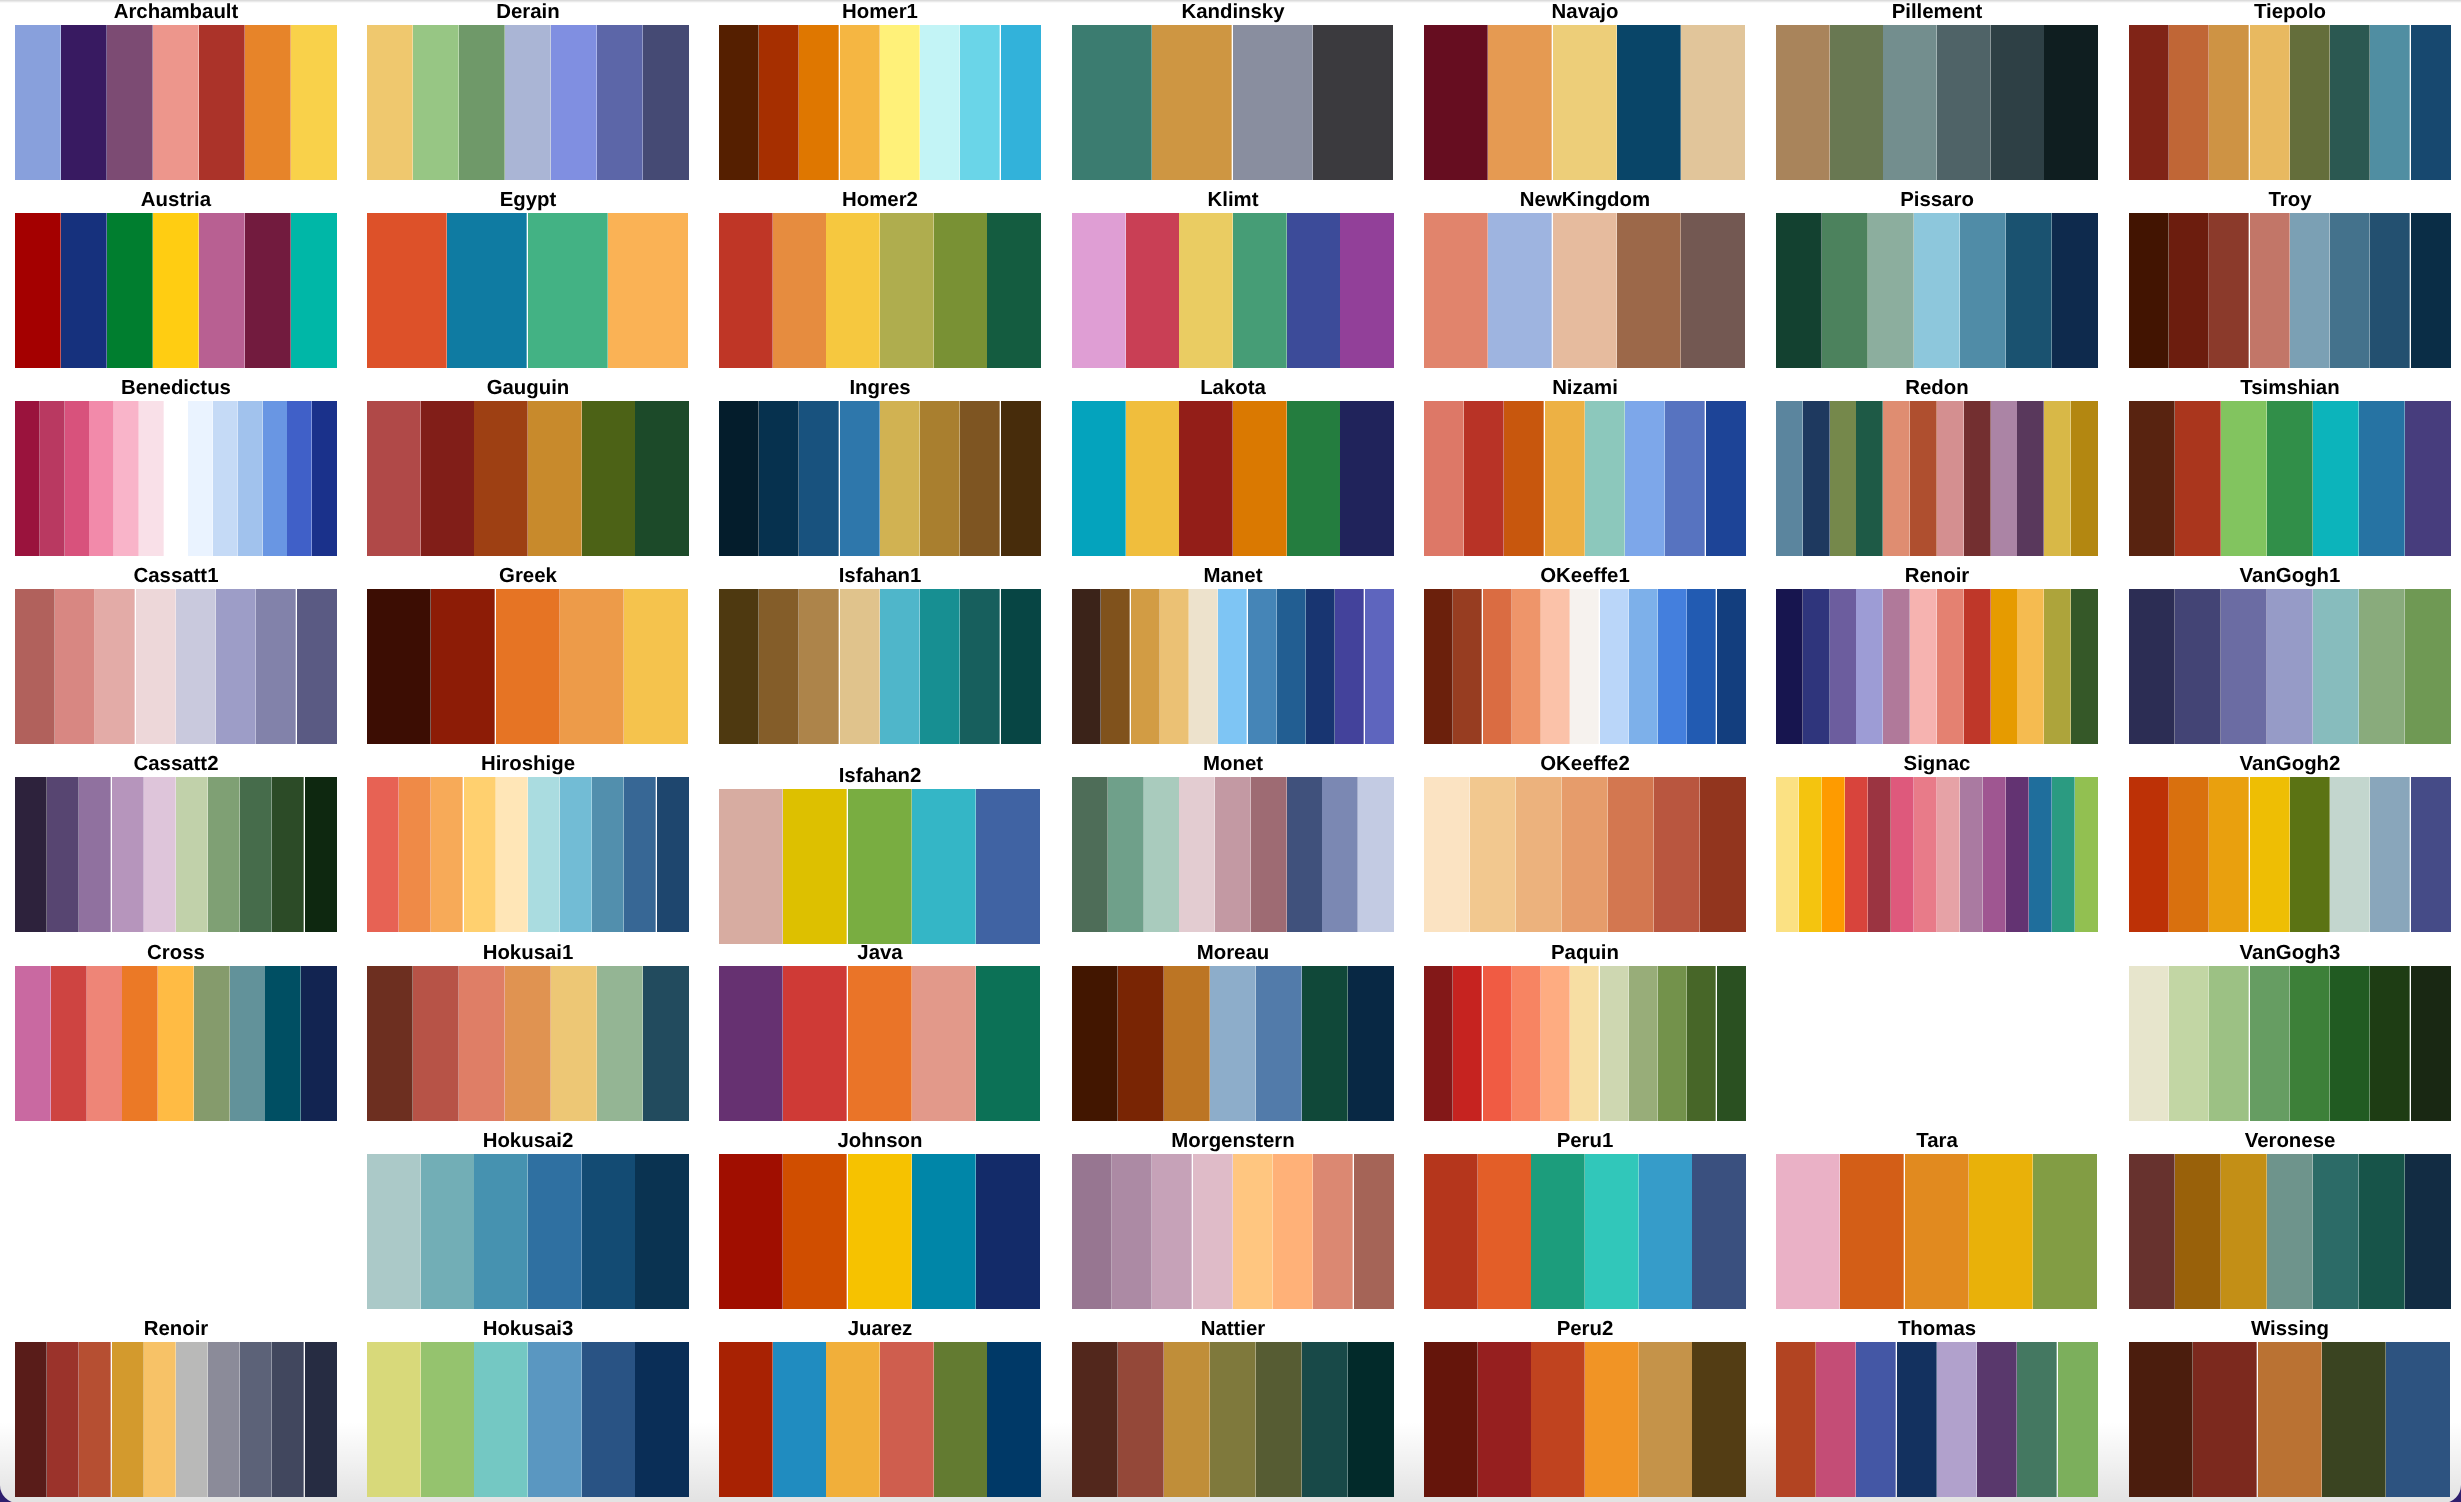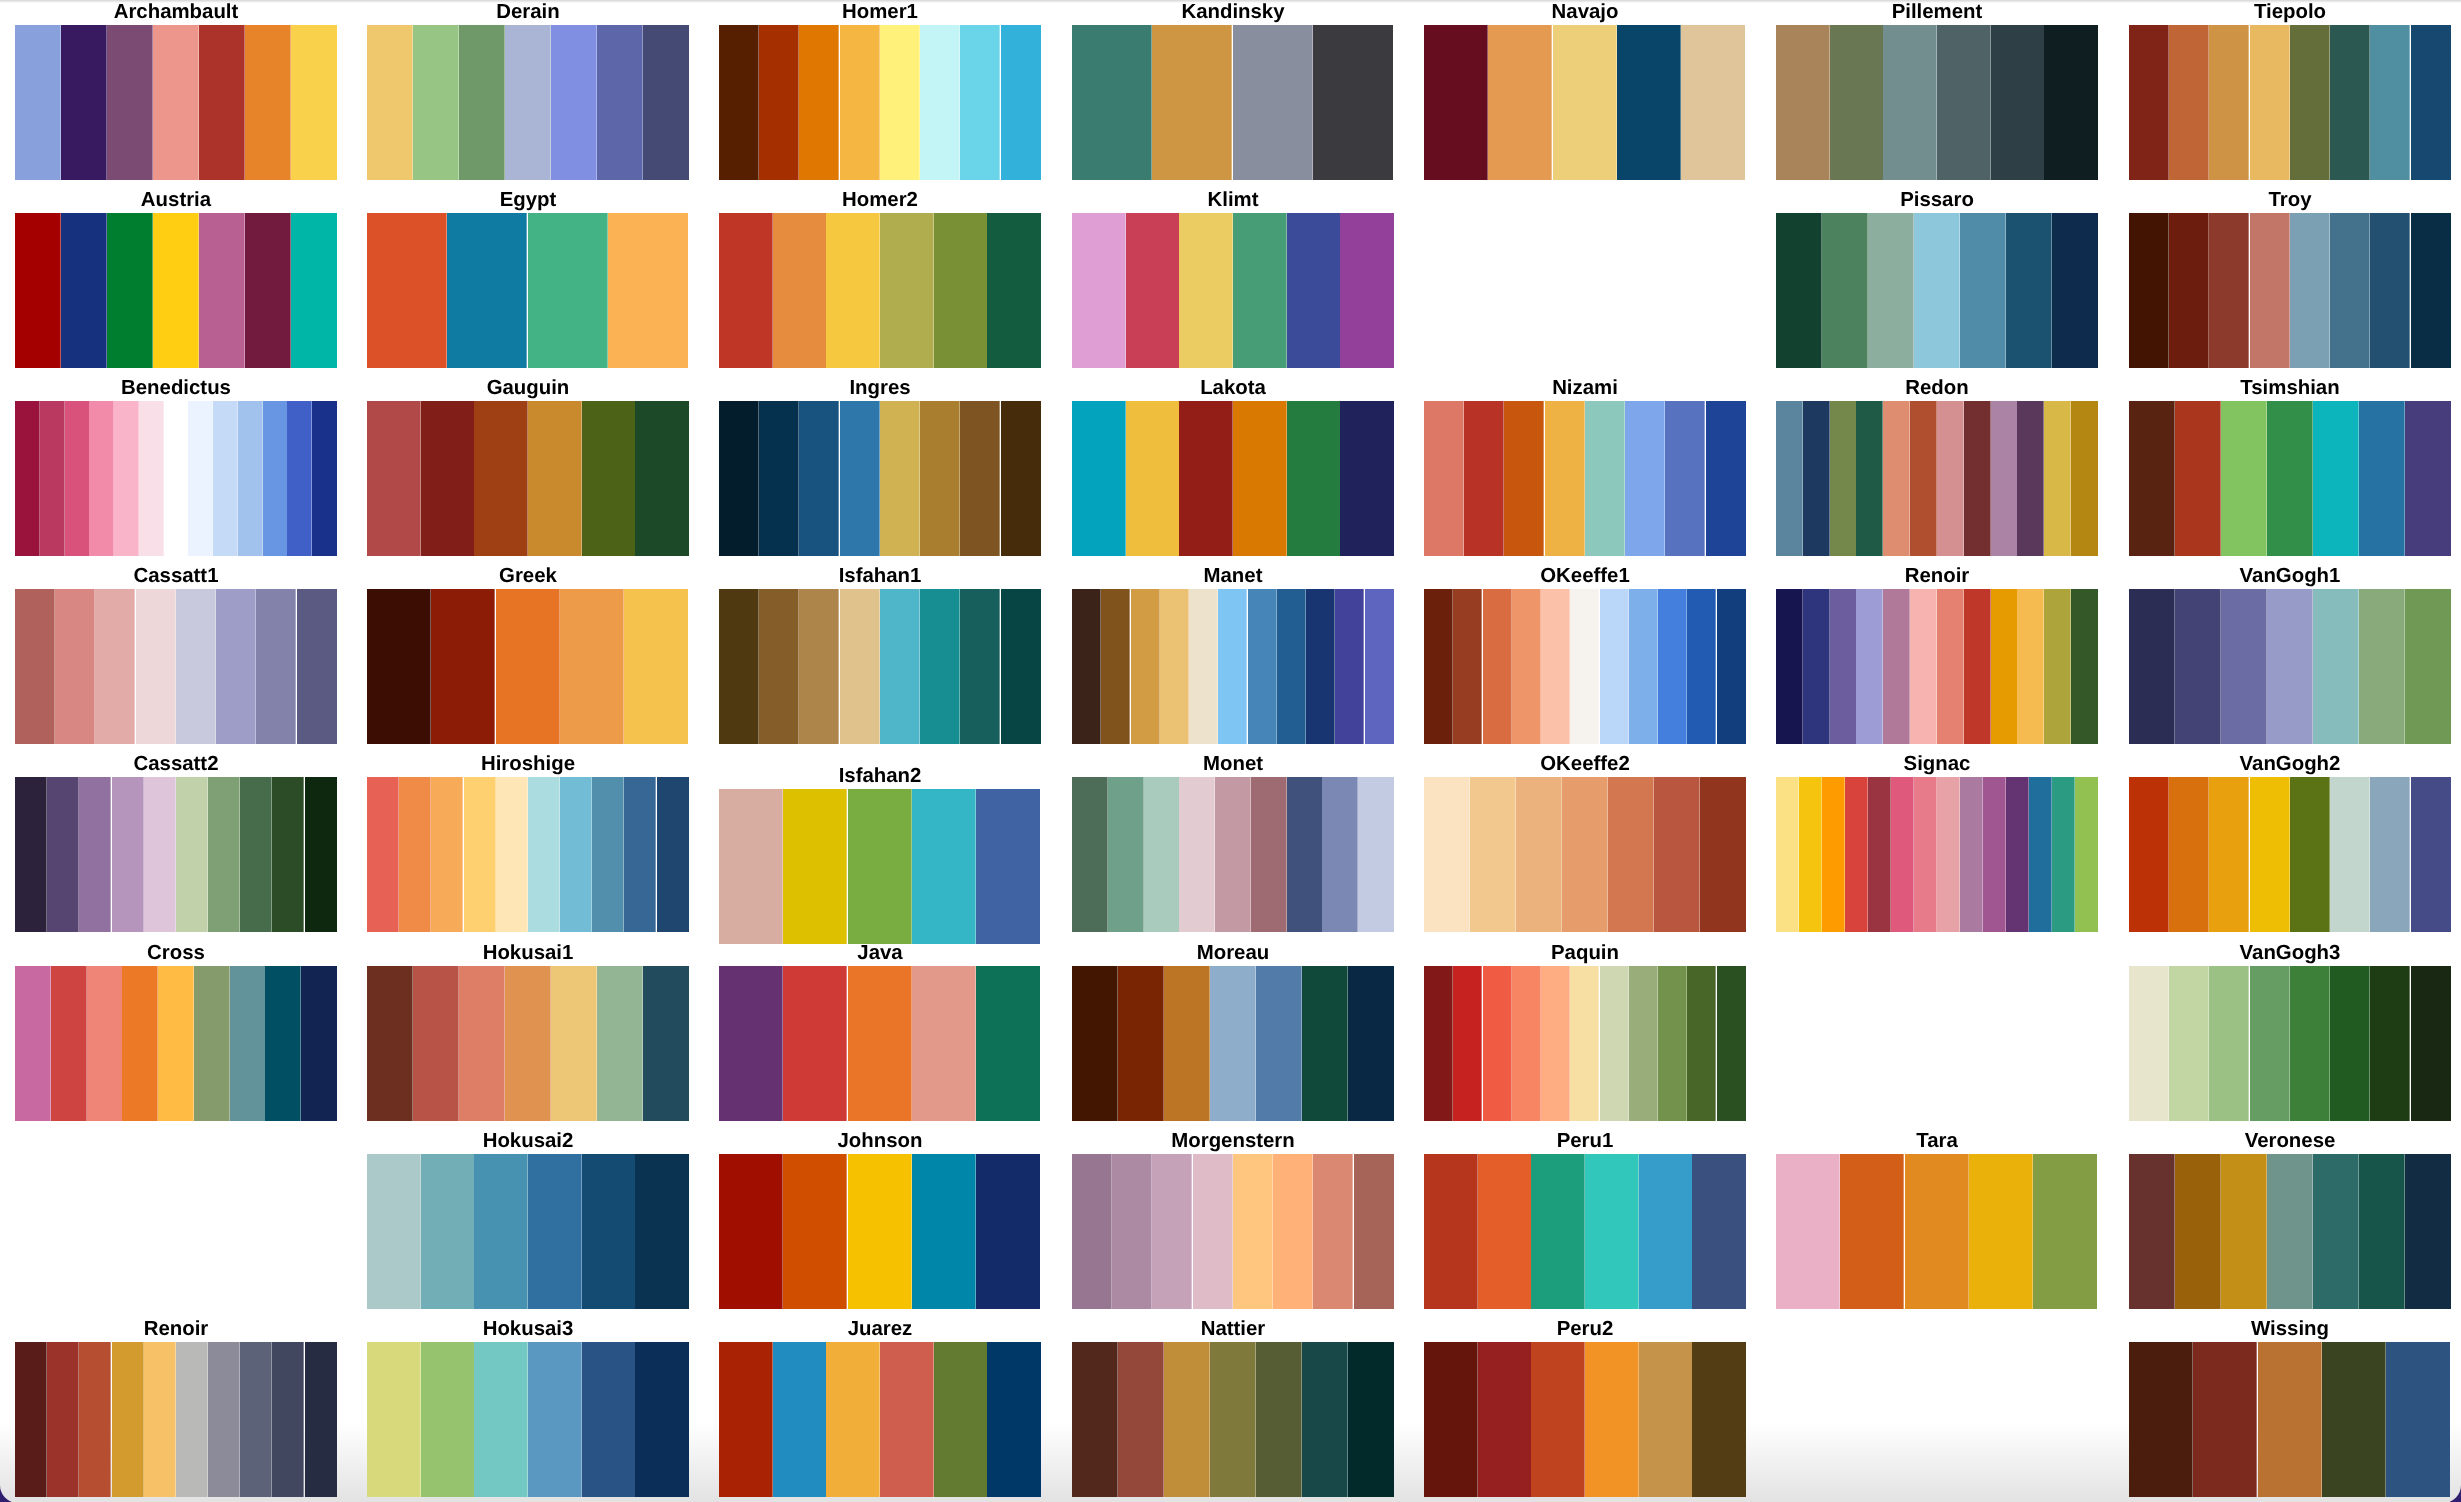--- a/index.html
+++ b/index.html
@@ -426,20 +426,30 @@
   <div class="pal" style="left:1424px;top:-8px">
     <div class="pal-title">Navajo</div>
     <div class="pal-bar">
           <span class="sw" style="left: 0px; width: 64px; background-color: rgb(102, 13, 32);"></span>
           <span class="sw" style="left: 64px; width: 64px; background-color: rgb(229, 154, 82);"></span>
           <span class="sw" style="left: 129px; width: 64px; background-color: rgb(237, 206, 121);"></span>
           <span class="sw" style="left: 193px; width: 64px; background-color: rgb(9, 69, 104);"></span>
           <span class="sw" style="left: 257px; width: 64px; background-color: rgb(225, 197, 154);"></span>
         </div>
   </div>
+  <div class="pal" style="left:1424px;top:180px">
+    <div class="pal-title">NewKingdom</div>
+    <div class="pal-bar">
+          <span class="sw" style="left: 0px; width: 64px; background-color: rgb(225, 132, 108);"></span>
+          <span class="sw" style="left: 64px; width: 64px; background-color: rgb(158, 180, 224);"></span>
+          <span class="sw" style="left: 129px; width: 64px; background-color: rgb(230, 187, 158);"></span>
+          <span class="sw" style="left: 193px; width: 64px; background-color: rgb(156, 104, 73);"></span>
+          <span class="sw" style="left: 257px; width: 64px; background-color: rgb(115, 88, 82);"></span>
+        </div>
+  </div>
   <div class="pal" style="left:1424px;top:368px">
     <div class="pal-title">Nizami</div>
     <div class="pal-bar">
           <span class="sw" style="left: 0px; width: 40px; background-color: rgb(221, 120, 103);"></span>
           <span class="sw" style="left: 40px; width: 40px; background-color: rgb(184, 51, 38);"></span>
           <span class="sw" style="left: 80px; width: 40px; background-color: rgb(200, 87, 13);"></span>
           <span class="sw" style="left: 121px; width: 40px; background-color: rgb(237, 177, 68);"></span>
           <span class="sw" style="left: 161px; width: 40px; background-color: rgb(140, 200, 188);"></span>
           <span class="sw" style="left: 201px; width: 40px; background-color: rgb(125, 167, 234);"></span>
           <span class="sw" style="left: 241px; width: 40px; background-color: rgb(87, 115, 192);"></span>
@@ -591,20 +601,33 @@
   <div class="pal" style="left:1776px;top:1121px">
     <div class="pal-title">Tara</div>
     <div class="pal-bar">
           <span class="sw" style="left: 0px; width: 64px; background-color: rgb(234, 177, 198);"></span>
           <span class="sw" style="left: 64px; width: 64px; background-color: rgb(211, 94, 23);"></span>
           <span class="sw" style="left: 129px; width: 64px; background-color: rgb(225, 138, 31);"></span>
           <span class="sw" style="left: 193px; width: 64px; background-color: rgb(233, 177, 9);"></span>
           <span class="sw" style="left: 257px; width: 64px; background-color: rgb(130, 157, 68);"></span>
         </div>
   </div>
+  <div class="pal" style="left:1776px;top:1309px">
+    <div class="pal-title">Thomas</div>
+    <div class="pal-bar">
+          <span class="sw" style="left: 0px; width: 40px; background-color: rgb(178, 68, 34);"></span>
+          <span class="sw" style="left: 40px; width: 40px; background-color: rgb(196, 77, 118);"></span>
+          <span class="sw" style="left: 80px; width: 40px; background-color: rgb(68, 87, 165);"></span>
+          <span class="sw" style="left: 121px; width: 40px; background-color: rgb(19, 49, 95);"></span>
+          <span class="sw" style="left: 161px; width: 40px; background-color: rgb(177, 161, 204);"></span>
+          <span class="sw" style="left: 201px; width: 40px; background-color: rgb(89, 56, 108);"></span>
+          <span class="sw" style="left: 241px; width: 40px; background-color: rgb(68, 120, 97);"></span>
+          <span class="sw" style="left: 282px; width: 40px; background-color: rgb(124, 175, 92);"></span>
+        </div>
+  </div>
   <div class="pal" style="left:2129px;top:-8px">
     <div class="pal-title">Tiepolo</div>
     <div class="pal-bar">
           <span class="sw" style="left: 0px; width: 40px; background-color: rgb(128, 36, 23);"></span>
           <span class="sw" style="left: 40px; width: 40px; background-color: rgb(192, 102, 54);"></span>
           <span class="sw" style="left: 80px; width: 40px; background-color: rgb(206, 147, 68);"></span>
           <span class="sw" style="left: 121px; width: 40px; background-color: rgb(232, 185, 96);"></span>
           <span class="sw" style="left: 161px; width: 40px; background-color: rgb(100, 110, 59);"></span>
           <span class="sw" style="left: 201px; width: 40px; background-color: rgb(43, 88, 81);"></span>
           <span class="sw" style="left: 241px; width: 40px; background-color: rgb(80, 142, 162);"></span>

